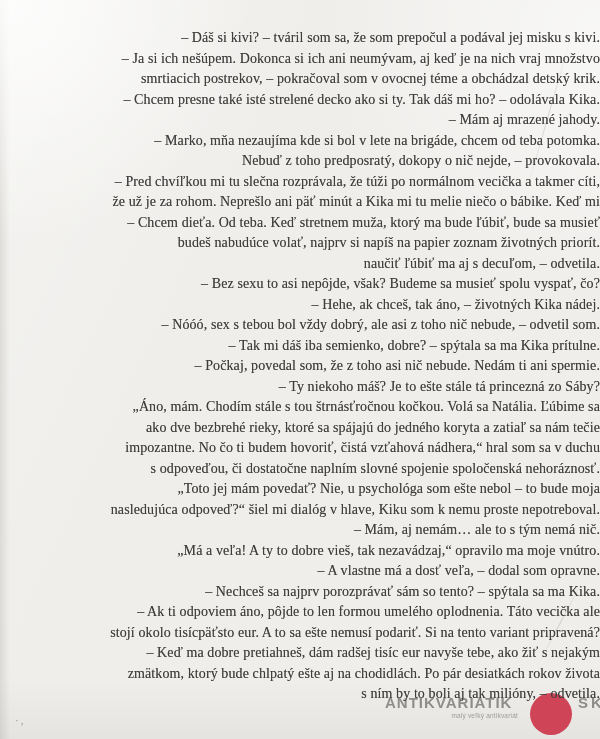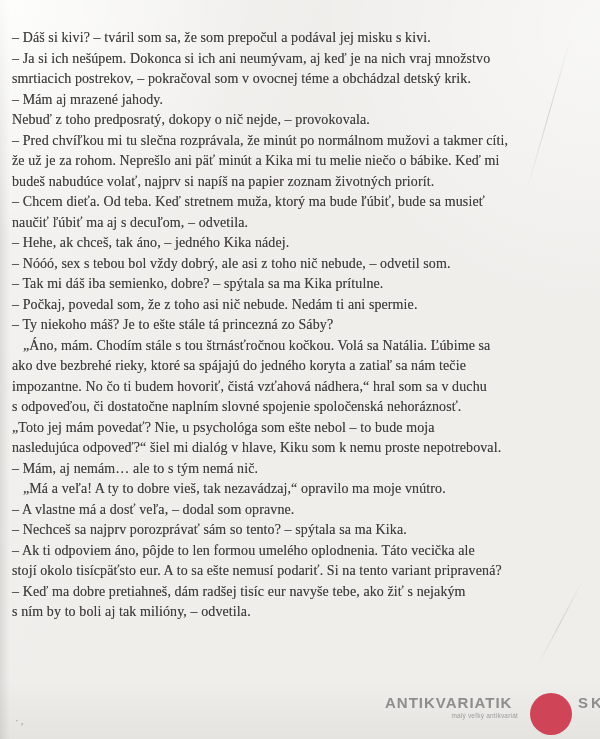--- a/index.html
+++ b/index.html
@@ -18,26 +18,27 @@
       linear-gradient(to top, rgba(168,165,158,0.14), rgba(168,165,158,0) 60px),
       #efeeeb;
   }
   .crease {
     position: absolute; width: 1px;
     background: linear-gradient(rgba(150,148,142,0), rgba(150,148,142,0.35), rgba(150,148,142,0));
   }
   .crease-1 { left: 548px; top: 35px; height: 160px; transform: rotate(16deg); }
   .crease-2 { left: 560px; top: 575px; height: 95px; transform: rotate(28deg); }
   .text-block {
-    position: absolute; left: 12px; top: 28px; width: 556px;
+    position: absolute; left: 44px; top: 28px; width: 556px;
     font-size: 14px; line-height: 20.5px;
     color: #403e3d;
     letter-spacing: 0.1px;
     z-index: 2;
     text-shadow: 0 0 0.5px rgba(64,62,61,0.55);
+    text-align: right;
   }
   .line { height: 20.5px; white-space: nowrap; }
   .line.indent { padding-left: 11px; }
   .it { }
   .stray-mark {
     position: absolute; left: 15px; top: 714px; z-index: 1;
     font-size: 11px; color: #8d8a85; letter-spacing: 2px; opacity: 0.85;
     font-family: "Liberation Serif", serif;
   }
   .watermark { position: absolute; left: 0; top: 0; width: 600px; height: 739px; z-index: 1; }
@@ -77,43 +78,47 @@
     <span class="wm-brand" style="color: rgb(141, 141, 139);">ANTIKVARIATIK</span>
     <span class="wm-circle" style="background: rgb(207, 69, 87);"></span>
     <span class="wm-suffix" style="color: rgb(141, 141, 139);">SK</span>
     <span class="wm-tagline">malý veľký antikvariát</span>
   </div>
 
   <div class="text-block" style="color: rgb(64, 62, 61);">
       <div class="line"><span>– Dáš si kivi? – tváril som sa, že som prepočul a podával jej misku s kivi.</span></div>
       <div class="line"><span>– Ja si ich nešúpem. Dokonca si ich ani neumývam, aj keď je na nich vraj množstvo</span></div>
       <div class="line"><span>smrtiacich postrekov, – pokračoval som v ovocnej téme a obchádzal detský krik.</span></div>
+      <div class="line"><span>– Chcem presne také isté strelené decko ako si ty. Tak dáš mi ho? – odolávala Kika.</span></div>
       <div class="line"><span>– Mám aj mrazené jahody.</span></div>
+      <div class="line"><span>– Marko, mňa nezaujíma kde si bol v lete na brigáde, chcem od teba potomka.</span></div>
       <div class="line"><span>Nebuď z toho predposratý, dokopy o nič nejde, – provokovala.</span></div>
-      <div class="line"><span>– Pred chvíľkou mi tu slečna rozprávala, že minút po normálnom mužovi a takmer cíti,</span></div>
+      <div class="line"><span>– Pred chvíľkou mi tu slečna rozprávala, že túži po normálnom vecička a takmer cíti,</span></div>
       <div class="line"><span>že už je za rohom. Neprešlo ani päť minút a Kika mi tu melie niečo o bábike. Keď mi</span></div>
+      <div class="line"><span>– Chcem dieťa. Od teba. Keď stretnem muža, ktorý ma bude ľúbiť, bude sa musieť</span></div>
       <div class="line"><span>budeš nabudúce volať, najprv si napíš na papier zoznam životných priorít.</span></div>
-      <div class="line"><span>– Chcem dieťa. Od teba. Keď stretnem muža, ktorý ma bude ľúbiť, bude sa musieť</span></div>
       <div class="line"><span>naučiť ľúbiť ma aj s decuľom, – odvetila.</span></div>
-      <div class="line"><span>– Hehe, ak chceš, tak áno, – jedného Kika nádej.</span></div>
+      <div class="line"><span>– Bez sexu to asi nepôjde, však? Budeme sa musieť spolu vyspať, čo?</span></div>
+      <div class="line"><span>– Hehe, ak chceš, tak áno, – životných Kika nádej.</span></div>
       <div class="line"><span>– Nóóó, sex s tebou bol vždy dobrý, ale asi z toho nič nebude, – odvetil som.</span></div>
       <div class="line"><span>– Tak mi dáš iba semienko, dobre? – spýtala sa ma Kika prítulne.</span></div>
       <div class="line"><span>– Počkaj, povedal som, že z toho asi nič nebude. Nedám ti ani spermie.</span></div>
       <div class="line"><span>– Ty niekoho máš? Je to ešte stále tá princezná zo Sáby?</span></div>
       <div class="line indent"><span>„Áno, mám. Chodím stále s tou štrnásťročnou kočkou. Volá sa Natália. Ľúbime sa</span></div>
       <div class="line"><span>ako dve bezbrehé rieky, ktoré sa spájajú do jedného koryta a zatiaľ sa nám tečie</span></div>
       <div class="line"><span>impozantne. No čo ti budem hovoriť, čistá vzťahová nádhera,“ hral som sa v duchu</span></div>
       <div class="line"><span>s odpoveďou, či dostatočne naplním slovné spojenie </span><span class="it">spoločenská nehoráznosť</span><span>.</span></div>
       <div class="line"><span>„Toto jej mám povedať? Nie, u psychológa som ešte nebol – to bude moja</span></div>
       <div class="line"><span>nasledujúca odpoveď?“ šiel mi dialóg v hlave, Kiku som k nemu proste nepotreboval.</span></div>
       <div class="line"><span>– Mám, aj nemám… ale to s tým nemá nič.</span></div>
       <div class="line indent"><span>„Má a veľa! A ty to dobre vieš, tak nezavádzaj,“ opravilo ma moje vnútro.</span></div>
       <div class="line"><span>– A vlastne má a dosť veľa, – dodal som opravne.</span></div>
       <div class="line"><span>– Nechceš sa najprv porozprávať sám so tento? – spýtala sa ma Kika.</span></div>
       <div class="line"><span>– Ak ti odpoviem áno, pôjde to len formou umelého oplodnenia. Táto vecička ale</span></div>
       <div class="line"><span>stojí okolo tisícpäťsto eur. A to sa ešte nemusí podariť. Si na tento variant pripravená?</span></div>
       <div class="line"><span>– Keď ma dobre pretiahneš, dám radšej tisíc eur navyše tebe, ako žiť s nejakým</span></div>
+      <div class="line"><span>zmätkom, ktorý bude chlpatý ešte aj na chodidlách. Po pár desiatkách rokov života</span></div>
       <div class="line"><span>s ním by to boli aj tak milióny, – odvetila.</span></div>
     </div>
 
   <div class="stray-mark">·,</div>
 
 </div>
 
 </body></html>

